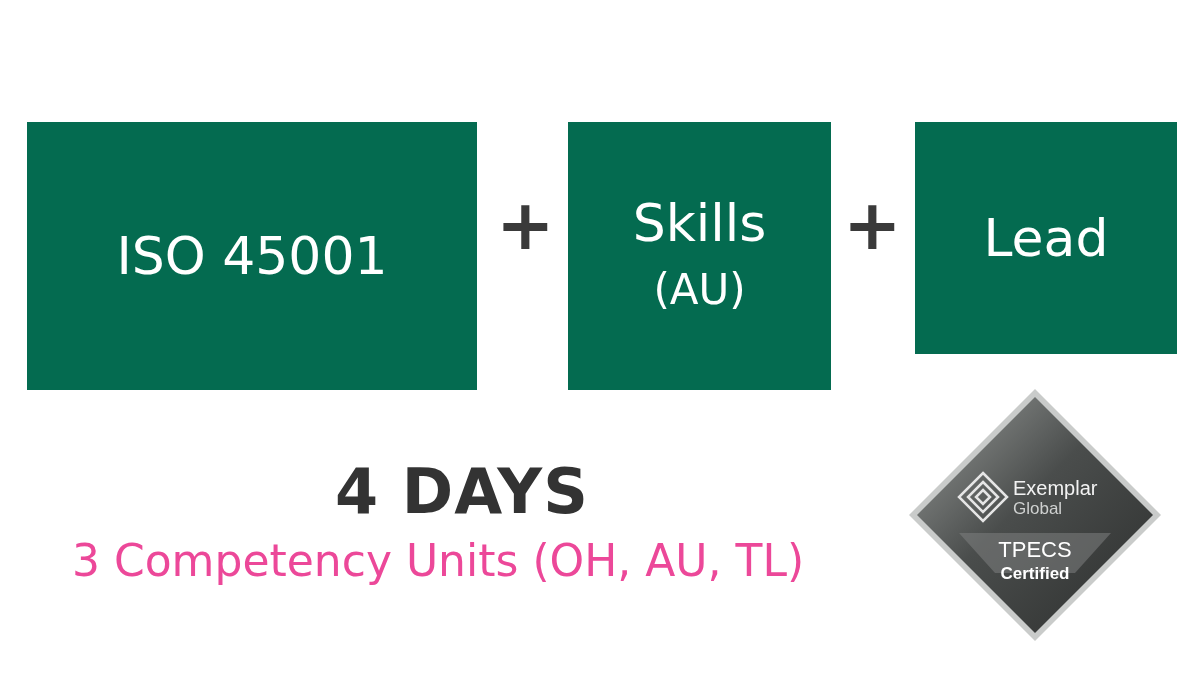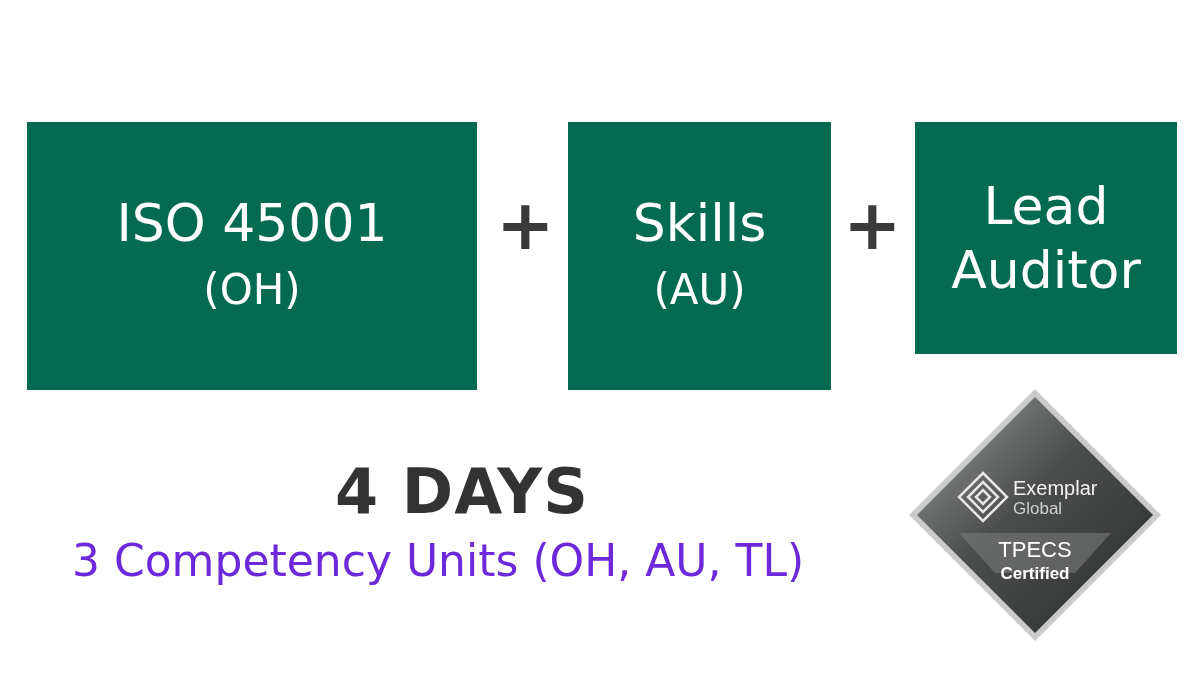--- a/index.html
+++ b/index.html
@@ -23,47 +23,45 @@
       position: absolute; top: 190px; font-size: 70px; color: #3a3a3a; line-height: 70px;
       font-family: "DejaVu Sans", sans-serif; font-weight: bold;
     }
     #plus1 { left: 496px; }
     #plus2 { left: 843px; }
     #days {
       position: absolute; left: 335px; top: 455px; font-size: 62px; font-weight: bold;
       color: #333333; letter-spacing: 1px;
     }
     #units {
-      position: absolute; left: 72px; top: 535px; font-size: 44px; color: #6d28d9;
+      position: absolute; left: 72px; top: 535px; font-size: 44px; color: #ec4899;
       font-weight: normal;
     }
     #badge {
       position: absolute; left: 905px; top: 385px; width: 260px; height: 260px;
     }
   </style>
 </head>
 <body>
 
 <div class="box" id="box1">
   <div class="l1">ISO 45001</div>
-  <div class="l3">(OH)</div>
 </div>
 
 <div class="plus" id="plus1">+</div>
 
 <div class="box" id="box2">
   <div class="l2">Skills</div>
   <div class="l3">(AU)</div>
 </div>
 
 <div class="plus" id="plus2">+</div>
 
 <div class="box" id="box3">
   <div class="l1">Lead</div>
-  <div class="l2">Auditor</div>
 </div>
 
 <div id="days">4 DAYS</div>
 <div id="units">3 Competency Units (OH, AU, TL)</div>
 
 <svg id="badge" viewBox="0 0 260 260">
   <defs>
     <linearGradient id="g1" x1="0" y1="0" x2="1" y2="1">
       <stop offset="0" stop-color="#9a9d9b"></stop>
       <stop offset="0.45" stop-color="#4a4d4c"></stop>

